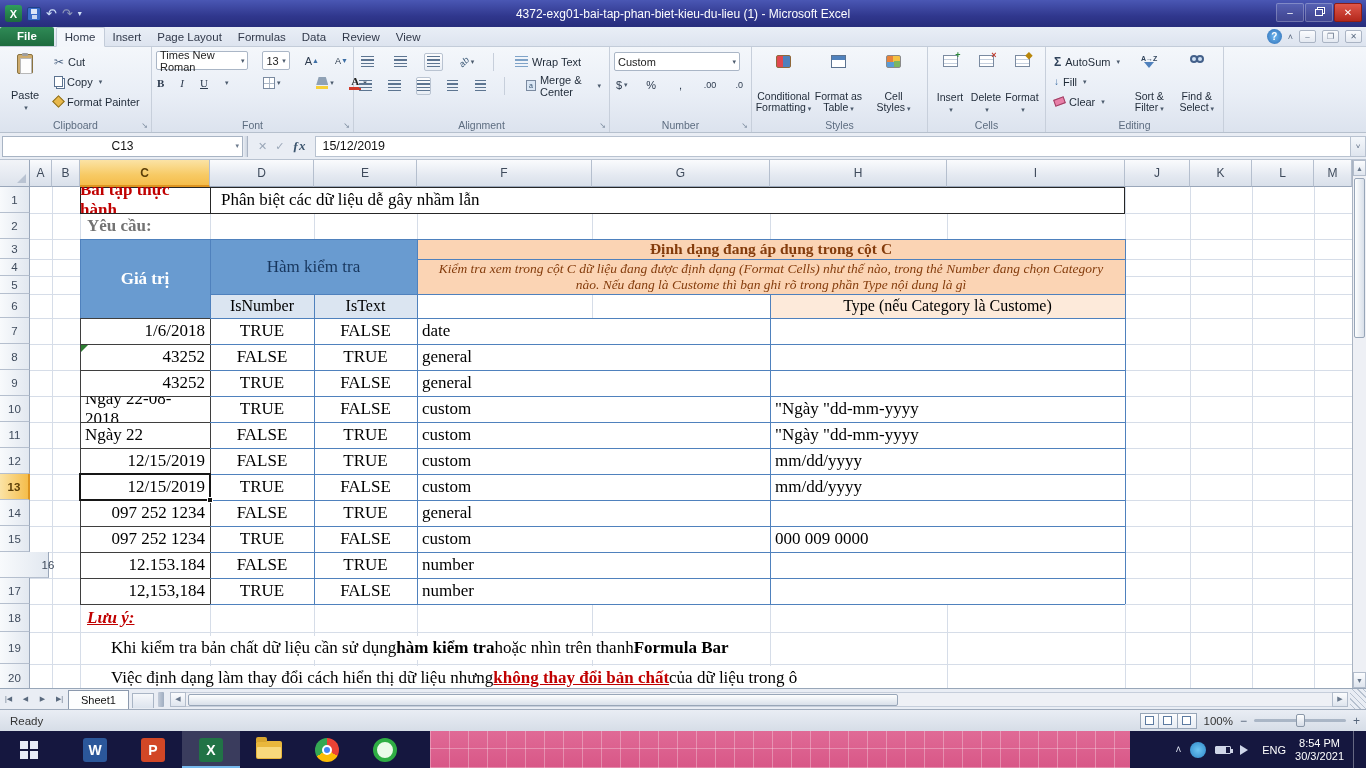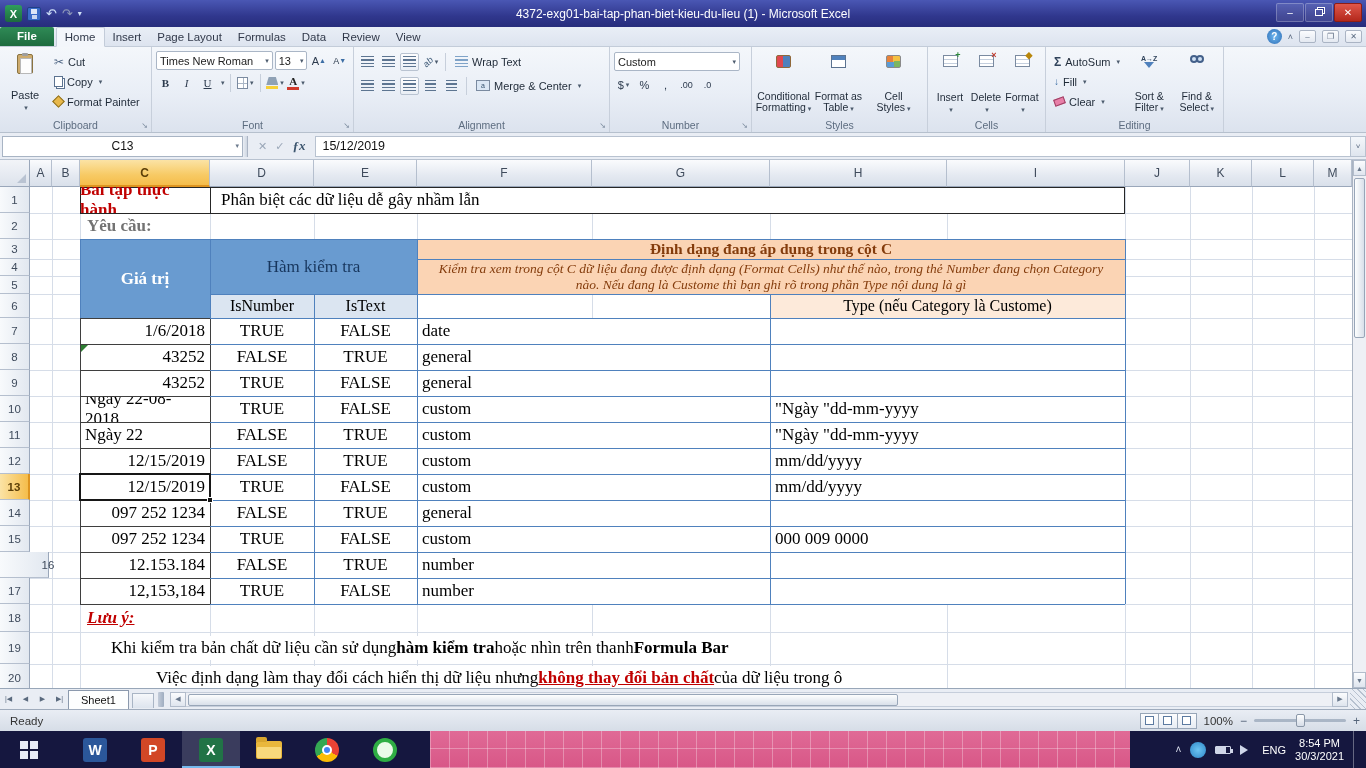--- a/index.html
+++ b/index.html
@@ -32,21 +32,21 @@
   .minirib{font-size:9px;color:#5a6a80}
   .miniwb{width:17px;height:13px;border:1px solid #aab4c4;border-radius:2px;background:linear-gradient(#fbfcfe,#e4e9f1);color:#5a6a80;font-size:8px;display:flex;align-items:center;justify-content:center}
 
   
   #ribbon{position:absolute;top:47px;left:0;right:0;height:86px;background:linear-gradient(#f4f7fb,#e9eef6 55%,#dce3ee);border-bottom:1px solid #b6c0cd;display:flex}
   .rgroup{position:relative;border-right:1px solid #c7cfdb;padding:3px 4px 16px 4px;flex-shrink:0}
   .glabel{position:absolute;bottom:1px;left:0;right:0;text-align:center;font-size:10.5px;color:#5d6d80}
   .launcher{position:absolute;bottom:2px;right:3px;font-size:8px;color:#7c8b9e}
   .gbody{display:flex;height:67px}
   .col{display:flex;flex-direction:column}
-  .rrow{display:flex;align-items:center;gap:2px}
+  .rrow{display:flex;align-items:center;gap:14px}
   .dd{font-size:7px;color:#4c5b6d;margin-left:2px}
   .bigbtn{width:42px;display:flex;flex-direction:column;align-items:center;justify-content:space-between;padding:3px 0;border:1px solid transparent;border-radius:2px}
   .blabel{font-size:11px;color:#1f2a38;text-align:center;line-height:11px}
   .sbtn{display:flex;align-items:center;gap:4px;font-size:11px;color:#1f2a38;padding:1px 3px;height:19px;border:1px solid transparent;border-radius:2px}
   .sq{width:19px;height:18px;display:flex;align-items:center;justify-content:center;border:1px solid #b9c3d1;border-radius:2px;background:linear-gradient(#fdfdfe,#e9eef5);font-size:11px;color:#2c3a4d}
   .sq.noborder{border-color:transparent;background:transparent}
   .combo{height:19px;background:#fff;border:1px solid #aab6c6;border-radius:2px;font-size:11px;color:#222;display:flex;align-items:center;padding:0 3px;justify-content:space-between}
   .vr{width:1px;height:18px;background:#c7cfdb;margin:0 3px}
 
   .paste-icon{width:16px;height:20px;background:#cdab6e;border:1px solid #8a7340;border-radius:2px;position:relative}
@@ -615,21 +615,21 @@
       <div class="ln" style="left: 80px; top: 444px; width: 130px; height: 1px; background: rgb(63, 63, 63);"></div>
       <div class="ln" style="left: 210px; top: 444px; width: 915px; height: 1px; background: rgb(79, 129, 189);"></div>
       <div class="errtri" style="left: 81px; top: 185px;"></div>
       <div class="freetext bold italic" style="left: 84px; top: 446px; height: 24px; color: rgb(192, 0, 0); text-decoration: underline;">Lưu ý:</div>
       <div class="freetext" style="left: 108px; top: 476px; height: 24px;">
         <span>Khi kiểm tra bản chất dữ liệu cần sử dụng </span>
         <span style="font-weight: bold;">hàm kiểm tra</span>
         <span> hoặc nhìn trên thanh </span>
         <span style="font-weight: bold;">Formula Bar</span>
       </div>
-      <div class="freetext" style="left: 108px; top: 506px; height: 24px; margin-left: 45px;">
+      <div class="freetext" style="left: 108px; top: 506px; height: 24px;">
         <span>Việc định dạng làm thay đổi cách hiển thị dữ liệu nhưng </span>
         <span style="font-weight: bold; color: rgb(192, 0, 0); text-decoration: underline;">không thay đổi bản chất</span>
         <span> của dữ liệu trong ô</span>
       </div>
       <div class="selbox" style="left: 79px; top: 313px; width: 132px; height: 28px;">
         <div class="selhandle"></div>
       </div>
       <div class="corner"></div>
       <div class="ch" style="left: 30px; width: 22px;">A</div>
       <div class="ch" style="left: 52px; width: 28px;">B</div>

